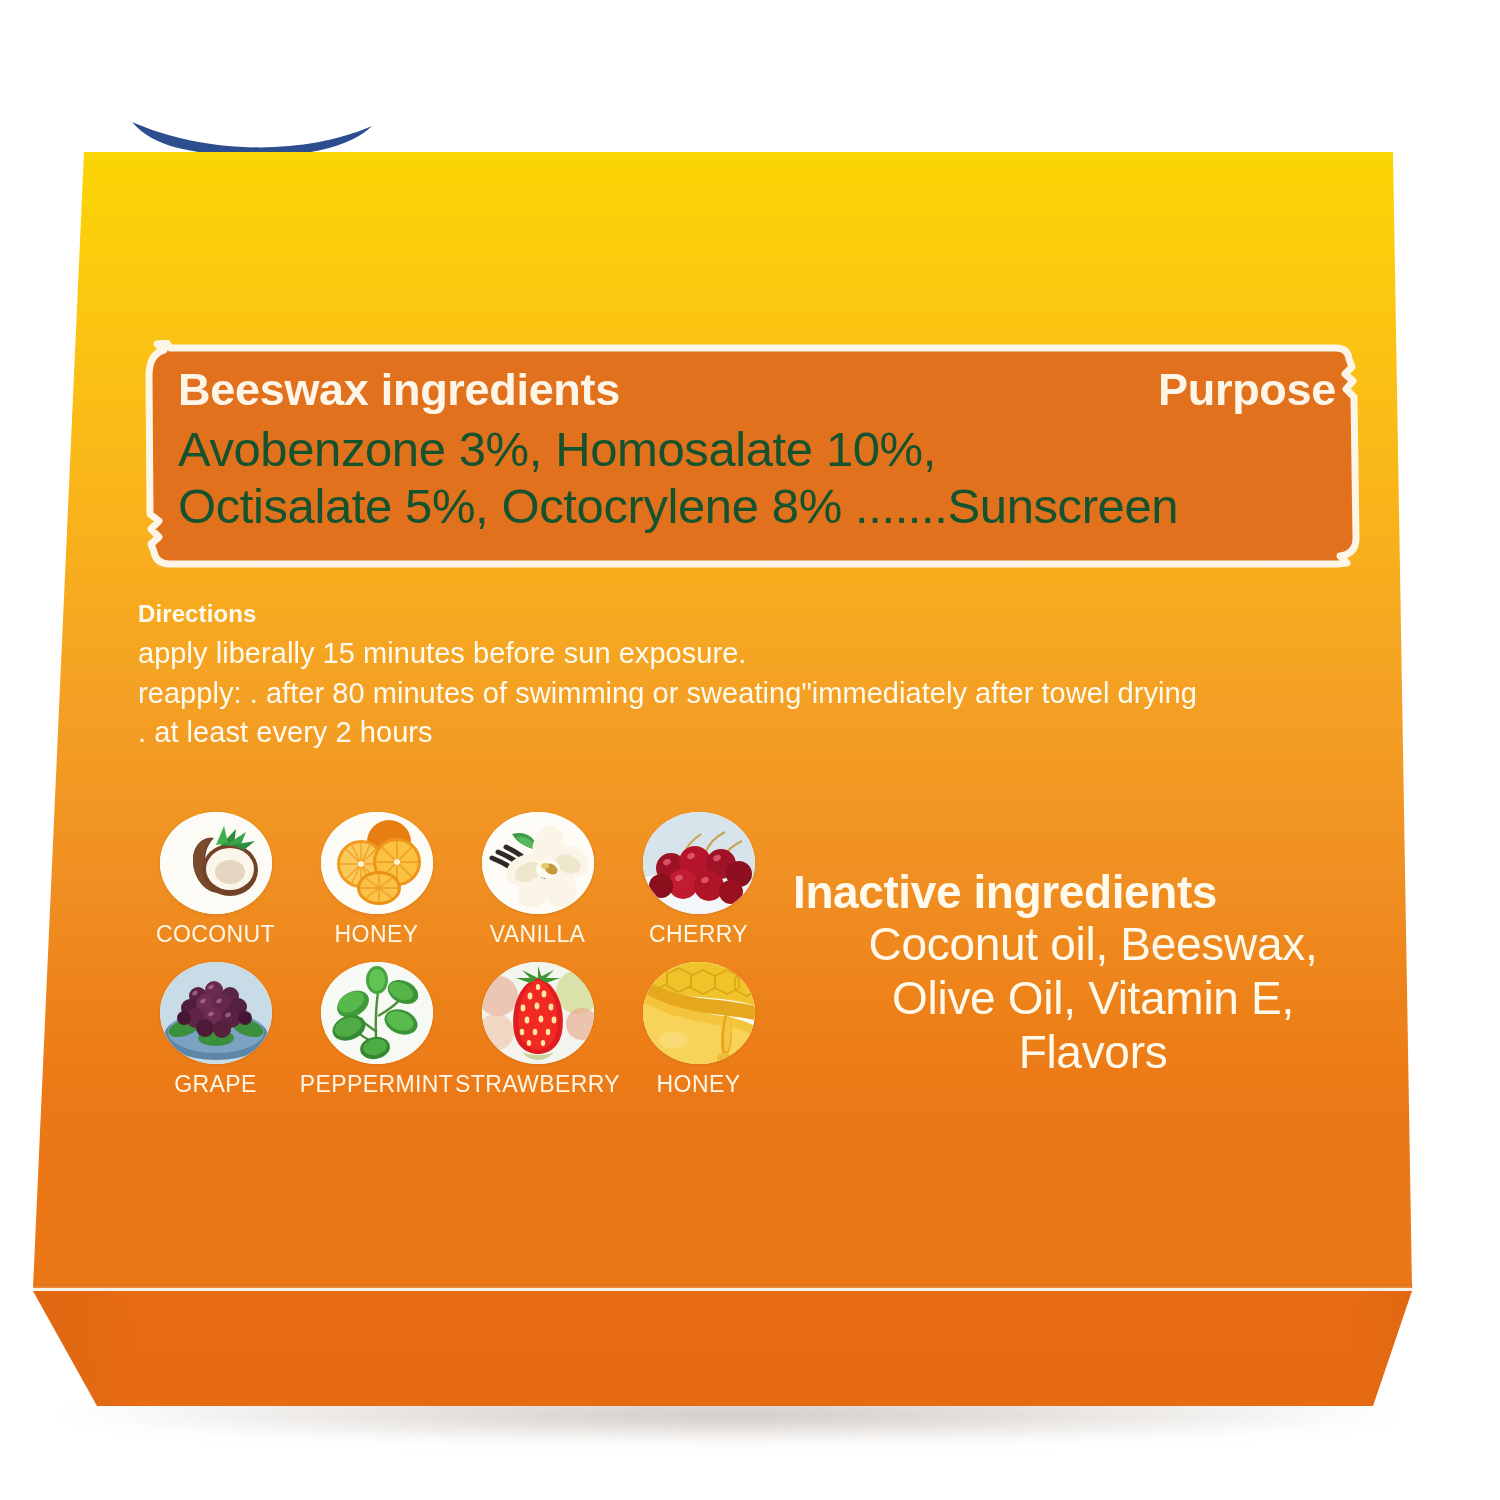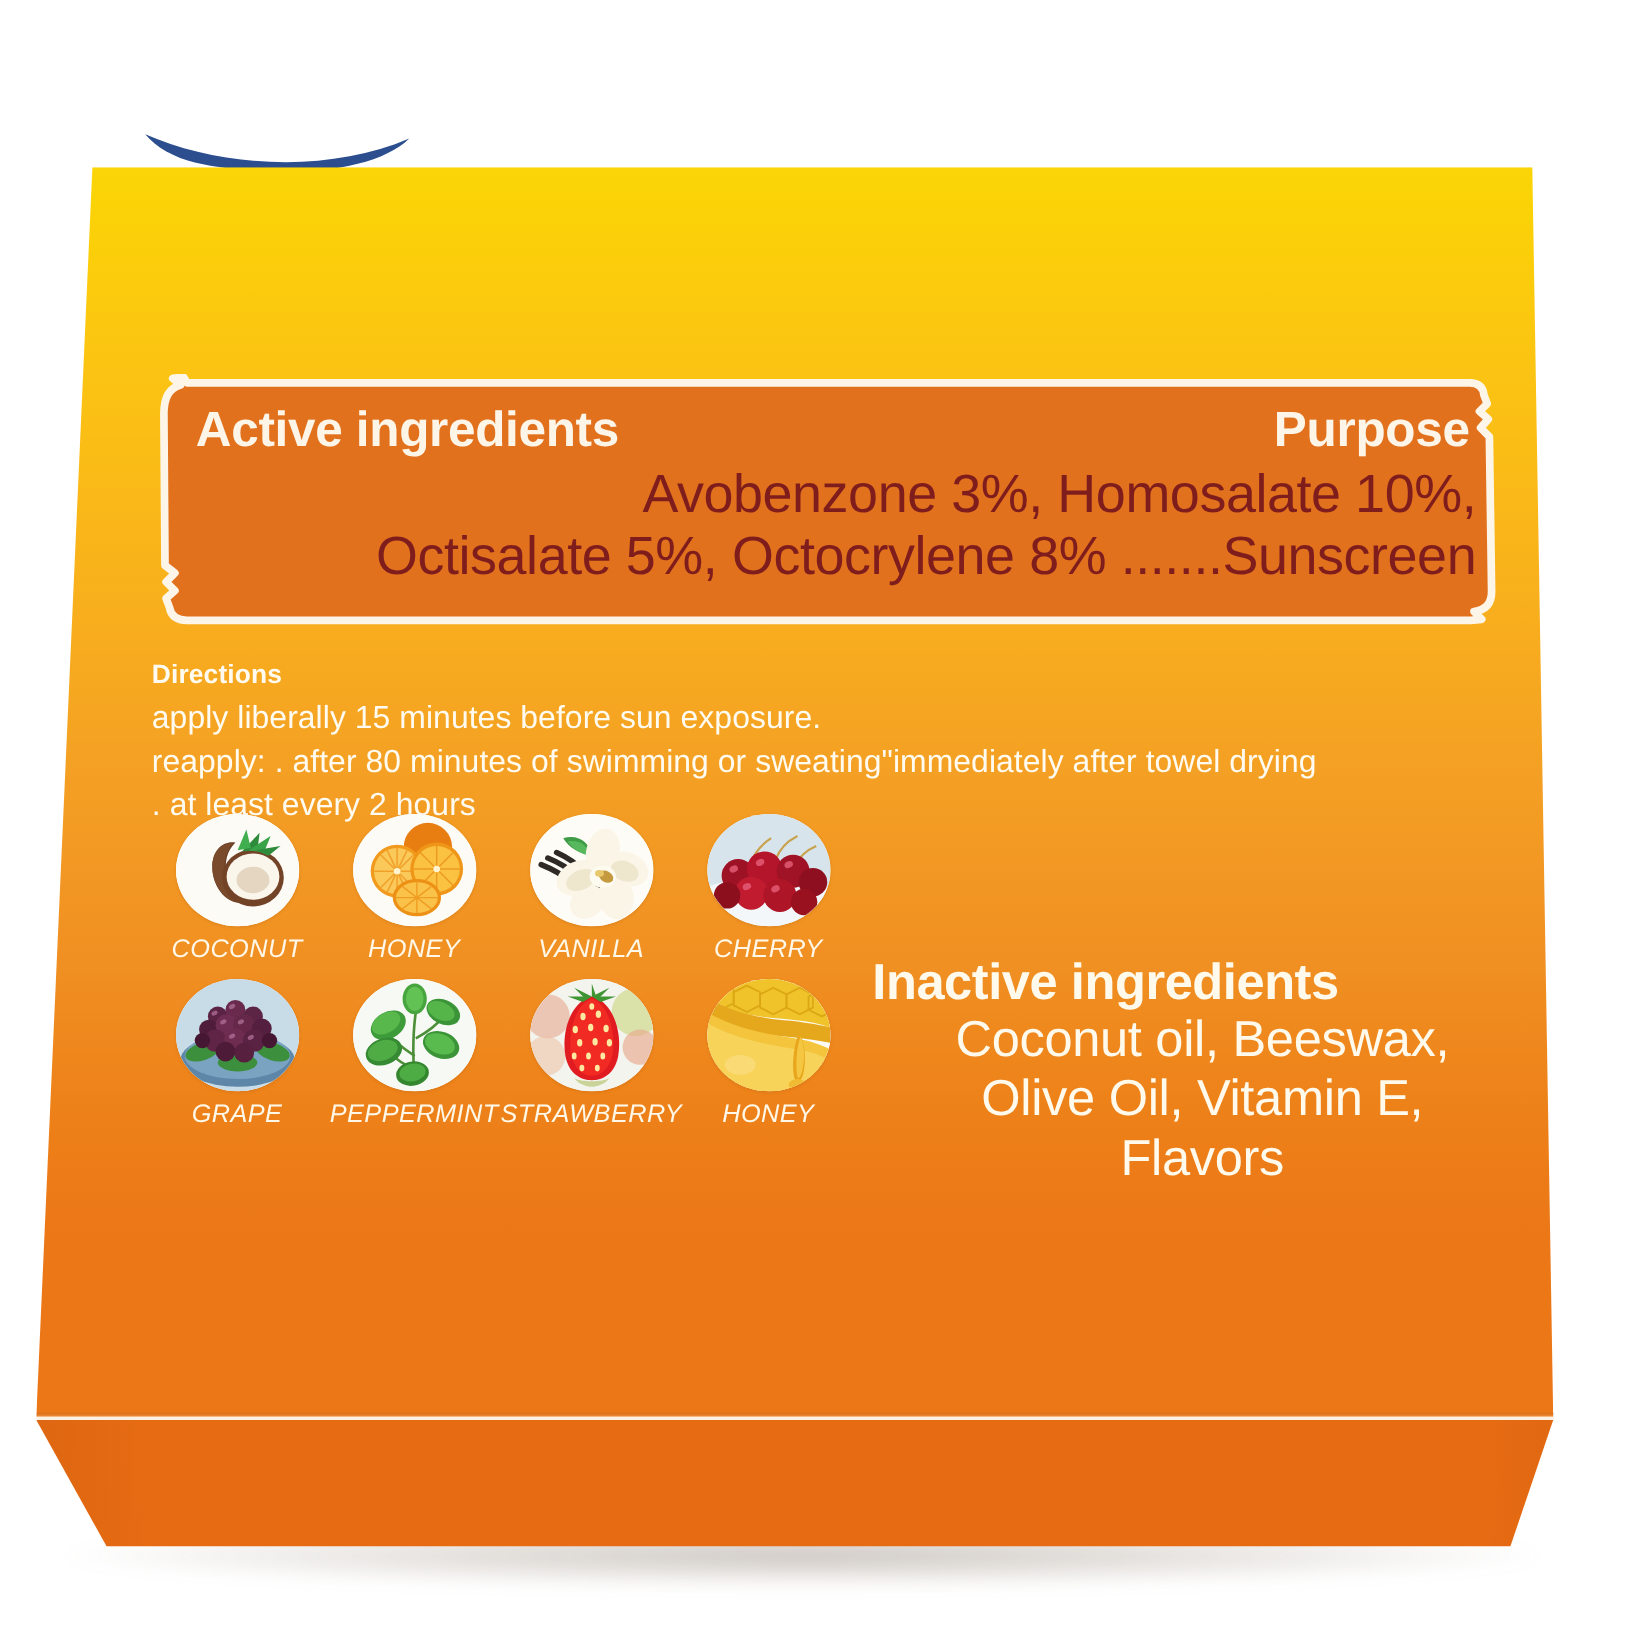--- a/index.html
+++ b/index.html
@@ -162,25 +162,24 @@
     color: #FDF6E8;
     line-height: 1.05;
     letter-spacing: -0.3px;
   }
   #purpose-label { padding-right: 6px; }
   #active-list {
     margin-top: 8px;
     font-family: "Liberation Sans", sans-serif;
     font-weight: normal;
     font-size: 49px;
-    color: #7f1d1d;
+    color: #14532d;
     line-height: 1.16;
     letter-spacing: -0.4px;
     white-space: pre-line;
-    text-align: right;
   }
 
   
   #directions-block {
     position: absolute;
     left: 138px;
     top: 600px;
     width: 1240px;
   }
   #directions-title {
@@ -198,23 +197,22 @@
     color: #FFFBF0;
     line-height: 1.37;
     letter-spacing: 0.05px;
     white-space: pre-line;
   }
 
   
   #flavor-grid {
     position: absolute;
     left: 135px;
-    top: 740px;
+    top: 812px;
     width: 646px;
-    font-style: italic;
   }
   .flavor-row {
     display: flex;
     gap: 0px;
     margin-bottom: 14px;
   }
   .flavor-cell {
     width: 161px;
     display: flex;
     flex-direction: column;
@@ -300,21 +298,21 @@
         L 30 224
         Q 16 224 14 212
         L 11 204 L 19 197 L 11 189 L 19 181 L 10 174
         L 9 36
         Q 9 14 24 10
         L 17 4 L 27 3 Z" fill="#E2711D" stroke="#FDF6E8" stroke-width="7" stroke-linejoin="round"></path>
     </svg>
   </div>
   <div id="active-panel-content">
     <div id="active-head-row">
-      <div class="panel-heading">Active ingredients</div>
+      <div class="panel-heading">Beeswax ingredients</div>
       <div class="panel-heading" id="purpose-label">Purpose</div>
     </div>
     <div id="active-list">Avobenzone 3%, Homosalate 10%,
 Octisalate 5%, Octocrylene 8% .......Sunscreen</div>
   </div>
 </div>
 
 <div id="directions-block">
   <div id="directions-title">Directions</div>
   <div id="directions-body">apply liberally 15 minutes before sun exposure.

